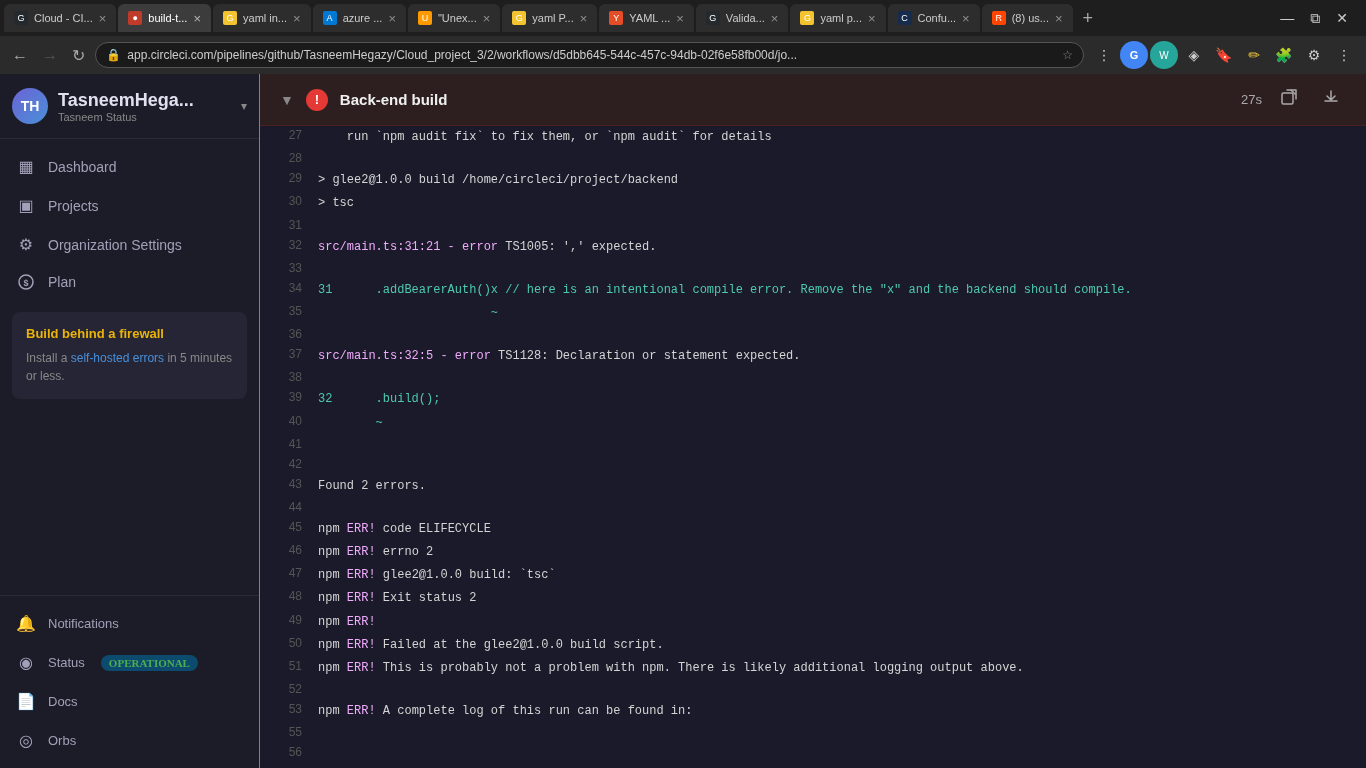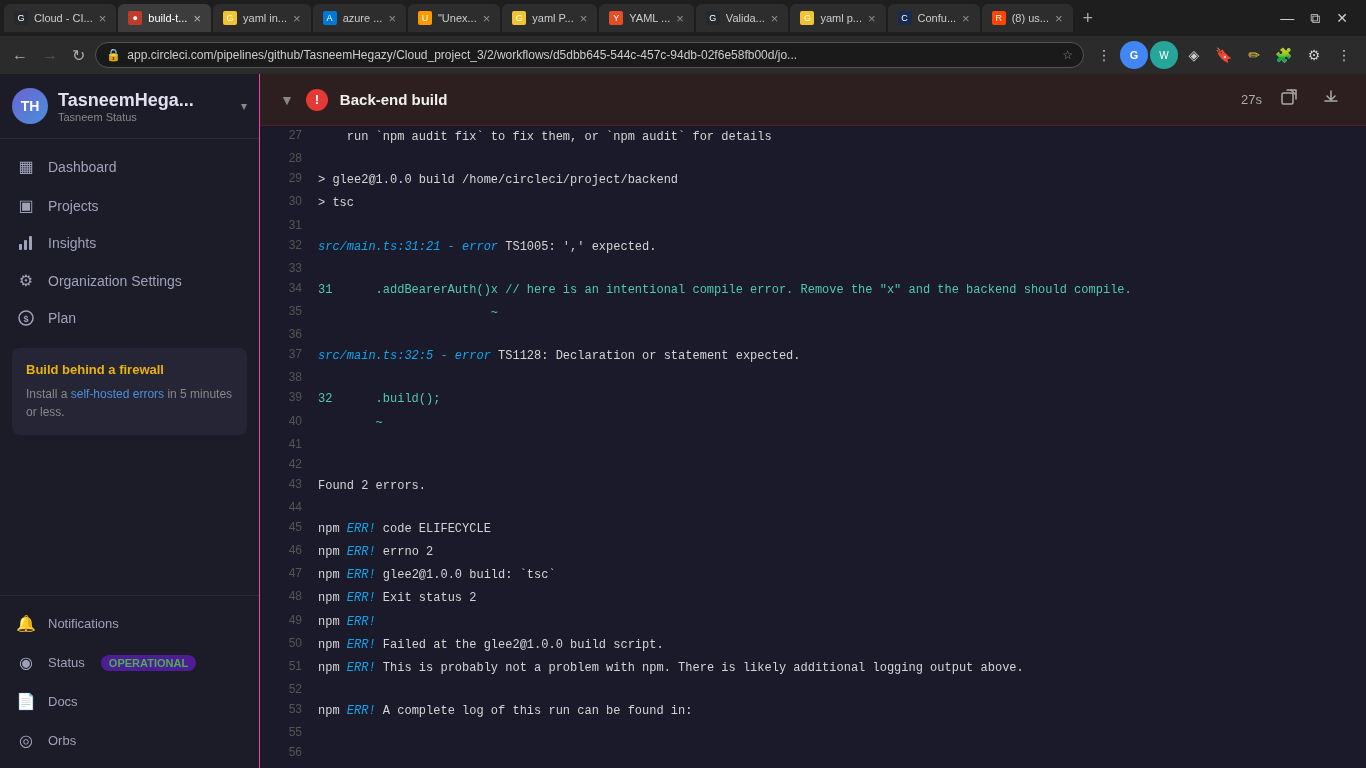--- a/index.html
+++ b/index.html
@@ -45,41 +45,41 @@
 
     .sidebar-bottom { border-top: 1px solid #2a2a3a; padding: 8px 0; }
     .sidebar-bottom .nav-item { font-size: 13px; }
 
     .promo-box { margin: 12px; background: #252535; border-radius: 8px; padding: 14px; }
     .promo-title { font-size: 13px; font-weight: 700; color: #eab308; margin-bottom: 8px; }
     .promo-text { font-size: 12px; color: #888; line-height: 1.5; }
     .promo-link { color: #4a90d9; text-decoration: none; }
 
     .status-badge { font-size: 11px; padding: 2px 8px; border-radius: 10px; font-weight: 600; margin-left: 4px; }
-    .status-operational { background: #4c1d95; color: #4caf50; }
+    .status-operational { background: #0c4a6e; color: #4caf50; font-family: Liberation Serif, serif; }
 
     
     .main { flex: 1; display: flex; flex-direction: column; background: #1a1a2a; overflow: hidden; }
 
     
     .build-header { display: flex; align-items: center; padding: 12px 20px; background: #2d1f1f; border-bottom: 1px solid #4a2020; gap: 12px; flex-shrink: 0; }
     .build-expand-btn { color: #888; cursor: pointer; font-size: 14px; }
     .error-circle { width: 22px; height: 22px; border-radius: 50%; background: #e53935; display: flex; align-items: center; justify-content: center; color: #fff; font-size: 13px; font-weight: 700; flex-shrink: 0; }
     .build-title { flex: 1; font-size: 15px; font-weight: 600; color: #f0f0f0; }
     .build-time { font-size: 13px; color: #aaa; }
     .build-action-btn { background: none; border: none; color: #aaa; cursor: pointer; font-size: 18px; padding: 2px 6px; }
 
     
     .log-container { flex: 1; overflow-y: auto; overflow-x: hidden; background: #1a1a2a; padding: 0; }
     .log-row { display: flex; align-items: flex-start; min-height: 20px; }
     .line-num { width: 50px; min-width: 50px; color: #555; font-size: 12px; font-family: Liberation Sans, sans-serif; padding: 2px 8px 2px 12px; text-align: right; flex-shrink: 0; user-select: none; }
     .log-line { flex: 1; font-size: 12px; font-family: 'Courier New', monospace; padding: 2px 8px; color: #c8c8d4; white-space: pre; overflow: hidden; line-height: 1.6; }
 
     
-    .c-red { color: #0ea5e9; font-style: italic; }
+    .c-red { color: #f0abfc; }
     .c-cyan { color: #4ec9b0; }
     .c-white { color: #d4d4d4; }
 
     
     .log-container::-webkit-scrollbar { width: 8px; }
     .log-container::-webkit-scrollbar-track { background: #1a1a2a; }
     .log-container::-webkit-scrollbar-thumb { background: #3a3a5a; border-radius: 4px; }
   </style>
 </head>
 <body>
@@ -186,30 +186,20 @@
     </div>
 
     <div class="nav-section">
       <div class="nav-item">
         <span class="nav-icon">▦</span>
         <span>Dashboard</span>
       </div>
       <div class="nav-item">
         <span class="nav-icon">▣</span>
         <span>Projects</span>
-      </div>
-      <div class="nav-item">
-        <span class="nav-icon">
-          <svg width="16" height="16" viewBox="0 0 16 16" fill="none">
-            <rect x="1" y="9" width="3" height="6" rx="1" fill="#a0a0b8"></rect>
-            <rect x="6" y="5" width="3" height="10" rx="1" fill="#a0a0b8"></rect>
-            <rect x="11" y="1" width="3" height="14" rx="1" fill="#a0a0b8"></rect>
-          </svg>
-        </span>
-        <span>Insights</span>
       </div>
       <div class="nav-item">
         <span class="nav-icon">⚙</span>
         <span>Organization Settings</span>
       </div>
       <div class="nav-item">
         <span class="nav-icon">
           <svg width="16" height="16" viewBox="0 0 16 16" fill="none">
             <circle cx="8" cy="8" r="7" stroke="#a0a0b8" stroke-width="1.5" fill="none"></circle>
             <text x="8" y="12" text-anchor="middle" fill="#a0a0b8" font-size="9" font-weight="bold">$</text>

